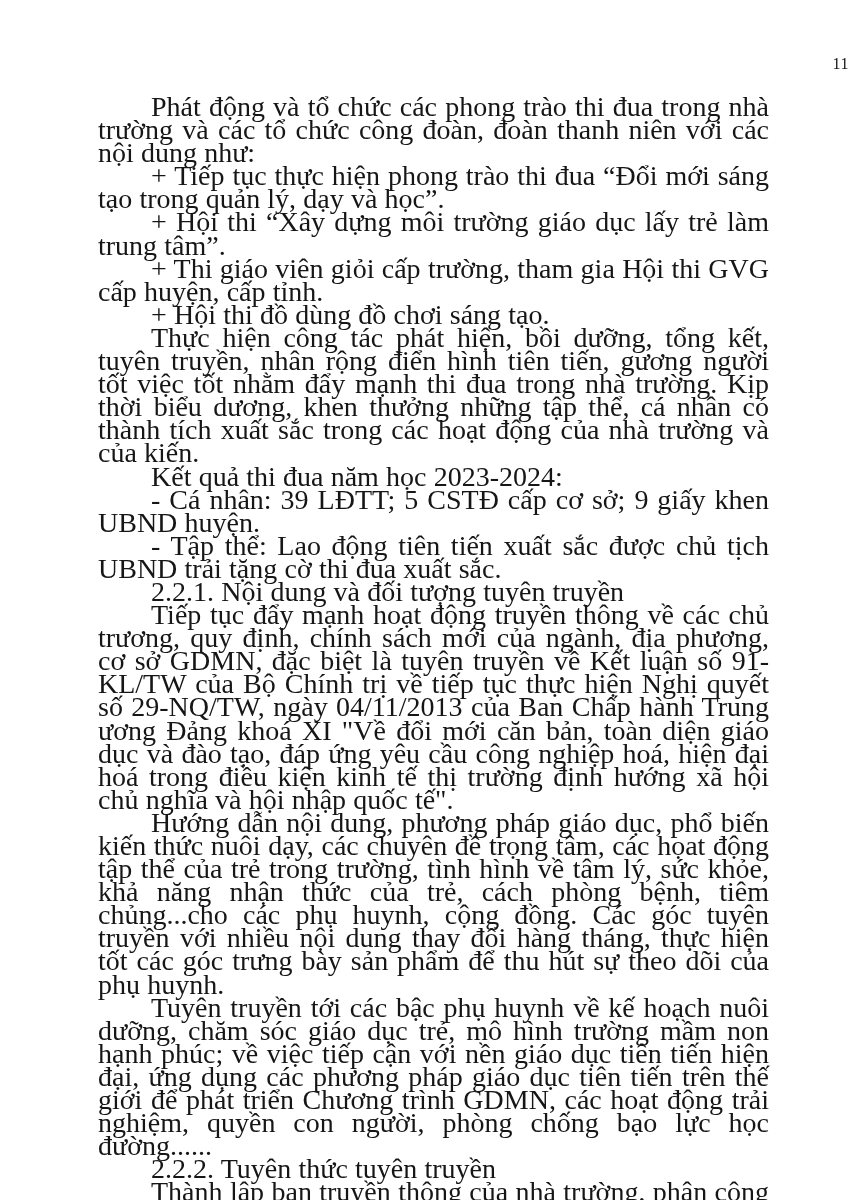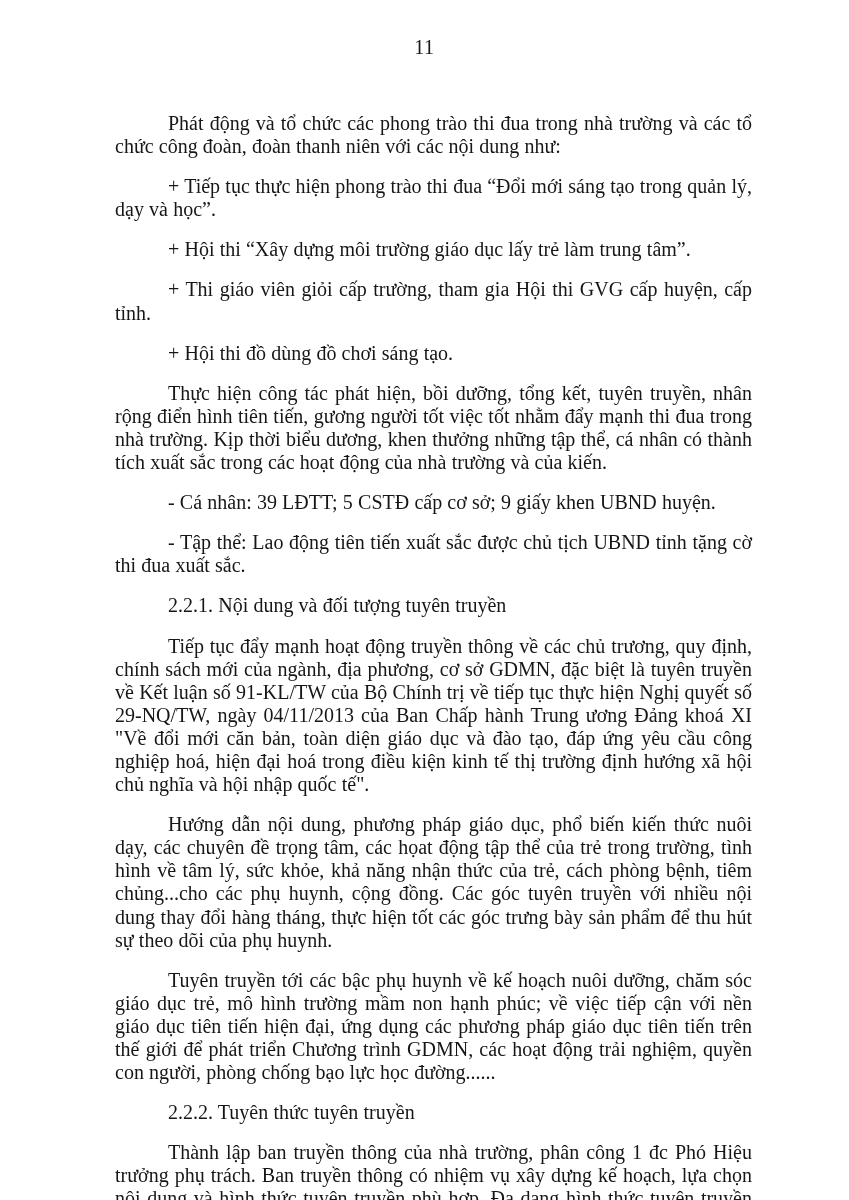--- a/index.html
+++ b/index.html
@@ -15,35 +15,35 @@
     color: #161616;
   }
   .page {
     width: 849px;
     height: 1200px;
     background: #ffffff;
     position: relative;
     box-sizing: border-box;
   }
   .page-number {
-    padding-top: 36px;
-    text-align: center;
-    font-size: 20px;
+    padding-top: 52px;
+    text-align: right;
+    font-size: 16px;
     line-height: 23px;
     letter-spacing: 0.5px;
   }
   .doc-body {
     position: absolute;
     top: 95px;
     left: 98px;
     width: 671px;
   }
   .doc-body p {
-    margin: 17px;
-    font-size: 20px;
+    margin: 0;
+    font-size: 28px;
     line-height: 23.1px;
     text-align: justify;
     text-indent: 53px;
     word-spacing: 0.2px;
   }
   .doc-body p.h-bold-italic {
     font-weight: bold;
     font-style: italic;
   }
   .doc-body p.h-italic {
@@ -56,22 +56,23 @@
 
   <div class="page-number">11</div>
 
   <div class="doc-body">
     <p>Phát động và tổ chức các phong trào thi đua trong nhà trường và các tổ chức công đoàn, đoàn thanh niên với các nội dung như:</p>
     <p>+ Tiếp tục thực hiện phong trào thi đua “Đổi mới sáng tạo trong quản lý, dạy và học”.</p>
     <p>+ Hội thi “Xây dựng môi trường giáo dục lấy trẻ làm trung tâm”.</p>
     <p>+ Thi giáo viên giỏi cấp trường, tham gia Hội thi GVG cấp huyện, cấp tỉnh.</p>
     <p>+ Hội thi đồ dùng đồ chơi sáng tạo.</p>
     <p>Thực hiện công tác phát hiện, bồi dưỡng, tổng kết, tuyên truyền, nhân rộng điển hình tiên tiến, gương người tốt việc tốt nhằm đẩy mạnh thi đua trong nhà trường. Kịp thời biểu dương, khen thưởng những tập thể, cá nhân có thành tích xuất sắc trong các hoạt động của nhà trường và của kiến.</p>
+    <p>Kết quả thi đua năm học 2023-2024:</p>
     <p>- Cá nhân: 39 LĐTT; 5 CSTĐ cấp cơ sở; 9 giấy khen UBND huyện.</p>
-    <p>- Tập thể: Lao động tiên tiến xuất sắc được chủ tịch UBND tỉnh tặng cờ thi đua xuất sắc.</p>
+    <p>- Tập thể: Lao động tiên tiến xuất sắc được chủ tịch UBND trải tặng cờ thi đua xuất sắc.</p>
     <p class="h-italic">2.2.1. Nội dung và đối tượng tuyên truyền</p>
     <p>Tiếp tục đẩy mạnh hoạt động truyền thông về các chủ trương, quy định, chính sách mới của ngành, địa phương, cơ sở GDMN, đặc biệt là tuyên truyền về Kết luận số 91-KL/TW của Bộ Chính trị về tiếp tục thực hiện Nghị quyết số 29-NQ/TW, ngày 04/11/2013 của Ban Chấp hành Trung ương Đảng khoá XI "Về đổi mới căn bản, toàn diện giáo dục và đào tạo, đáp ứng yêu cầu công nghiệp hoá, hiện đại hoá trong điều kiện kinh tế thị trường định hướng xã hội chủ nghĩa và hội nhập quốc tế".</p>
     <p>Hướng dẫn nội dung, phương pháp giáo dục, phổ biến kiến thức nuôi dạy, các chuyên đề trọng tâm, các họat động tập thể của trẻ trong trường, tình hình về tâm lý, sức khỏe, khả năng nhận thức của trẻ, cách phòng bệnh, tiêm chủng...cho các phụ huynh, cộng đồng. Các góc tuyên truyền với nhiều nội dung thay đổi hàng tháng, thực hiện tốt các góc trưng bày sản phẩm để thu hút sự theo dõi của phụ huynh.</p>
     <p>Tuyên truyền tới các bậc phụ huynh về kế hoạch nuôi dưỡng, chăm sóc giáo dục trẻ, mô hình trường mầm non hạnh phúc; về việc tiếp cận với nền giáo dục tiên tiến hiện đại, ứng dụng các phương pháp giáo dục tiên tiến trên thế giới để phát triển Chương trình GDMN, các hoạt động trải nghiệm, quyền con người, phòng chống bạo lực học đường......</p>
     <p class="h-italic">2.2.2. Tuyên thức tuyên truyền</p>
     <p>Thành lập ban truyền thông của nhà trường, phân công 1 đc Phó Hiệu trưởng phụ trách. Ban truyền thông có nhiệm vụ xây dựng kế hoạch, lựa chọn nội dung và hình thức tuyên truyền phù hợp. Đa dạng hình thức tuyên truyền như Website nhà trường, facebook, zalo, bảng tuyên truyền của nhà trường và các lớp, qua các cuộc họp, hội nghị...</p>
     <p>Khai thác các nền tảng công nghệ để truyền thông nâng cao về nhận thức,</p>
   </div>
 
 </div>

